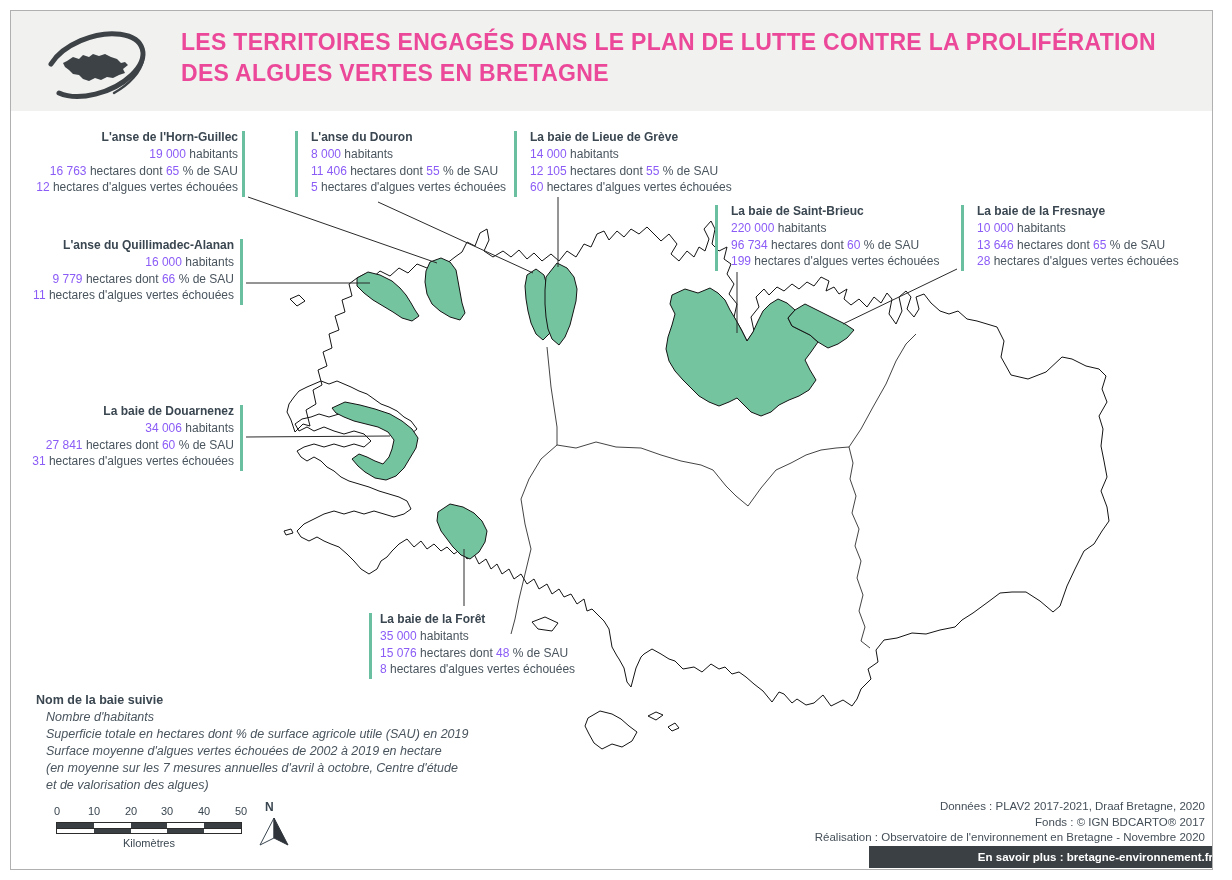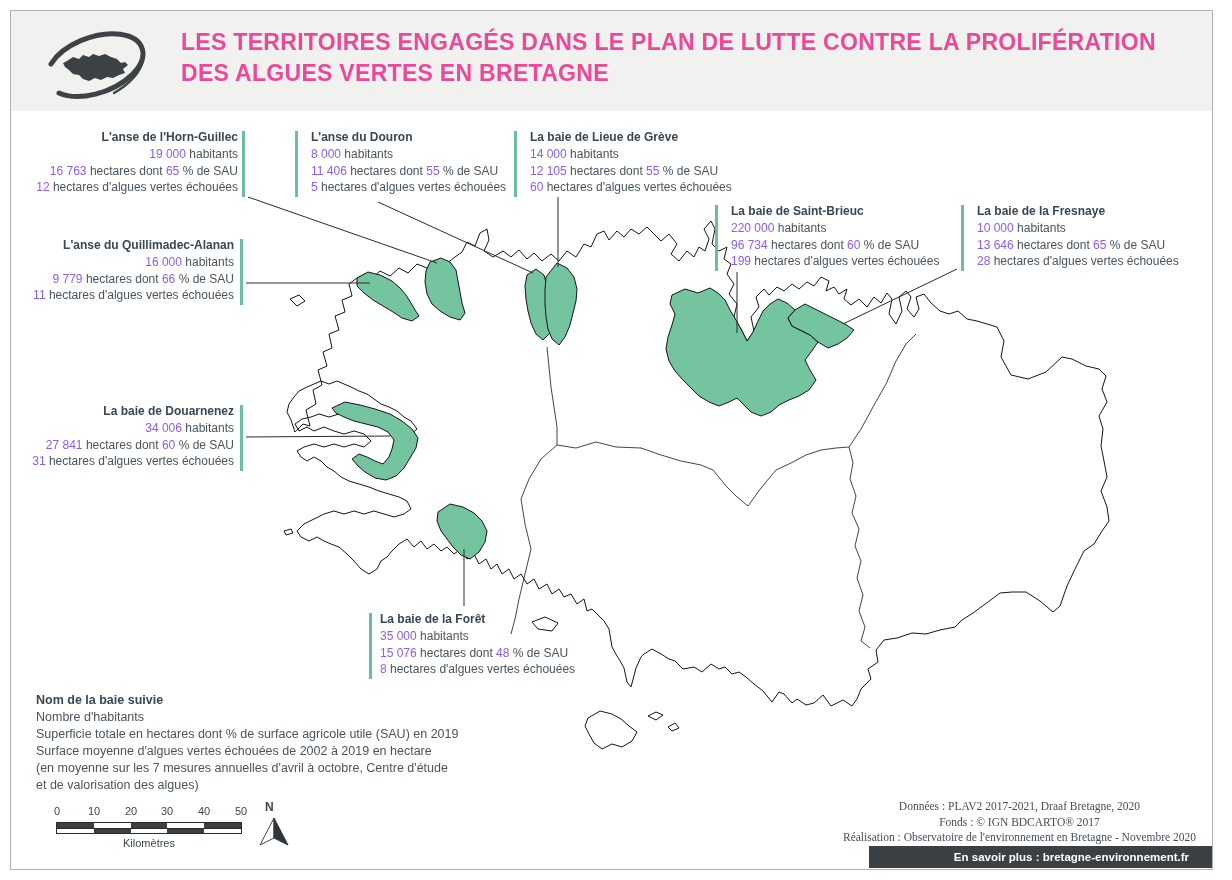--- a/index.html
+++ b/index.html
@@ -12,34 +12,34 @@
   #map-title{position:absolute;left:181px;top:27px;font-size:23px;font-weight:bold;
         color:#ec4899;line-height:31px;letter-spacing:0.3px;}
   #map-svg{position:absolute;left:0;top:0;}
   .label{position:absolute;font-size:12px;line-height:16.8px;color:#49545d;white-space:nowrap;padding-left:8px;}
   .label .name{font-weight:bold;color:#3a4650;}
   .label .g{color:#8b5cf6;}
   .label.right{text-align:right;}
   .vbar{position:absolute;width:3px;height:66px;background:#6abfa0;}
   #legend{position:absolute;left:36px;top:692px;font-size:12.5px;line-height:17px;color:#49545d;}
   #legend .head{font-weight:bold;color:#3a4650;}
-  #legend .ind{}
+  #legend .ind{margin-left:10px;font-style:italic;}
   .tick{position:absolute;top:805px;transform:translateX(-50%);font-size:11px;color:#3a4650;}
   #scalebar-box{position:absolute;left:56px;top:822px;width:186px;height:12px;border:1px solid #2c2c2c;background:#fff;}
   #scalebar-box .row{display:flex;height:5px;}
   #scalebar-box .row.b{border-top:1px solid #2c2c2c;}
   #scalebar-box .cell{width:36.8px;height:100%;}
   .dk{background:#3a3f43;} .wt{background:#ffffff;}
   #km-label{position:absolute;left:56px;top:837px;width:186px;text-align:center;font-size:11px;color:#3a4650;}
   #north{position:absolute;left:252px;top:798px;width:50px;height:56px;}
   #north .n{position:absolute;left:13px;top:2px;font-size:12px;font-weight:bold;color:#3a4650;}
-  #credits{position:absolute;right:36px;top:799px;text-align:center;font-size:11.5px;
-        line-height:15.5px;color:#454f58;font-family:Liberation Serif, serif;}
+  #credits{position:absolute;right:27px;top:799px;text-align:right;font-size:11.5px;
+        line-height:15.5px;color:#454f58;}
   #info-bar{position:absolute;left:869px;top:846px;width:344px;height:22px;background:#3b4044;
-        color:#ffffff;font-size:11.5px;font-weight:bold;line-height:22px;text-align:right;padding-right:24px;}
+        color:#ffffff;font-size:11.5px;font-weight:bold;line-height:22px;text-align:right;padding-right:0;}
 </style>
 </head>
 <body>
 
 <div id="page">
 
   <div id="header-band"></div>
 
   <svg id="logo" style="left:33px;top:17px;position:absolute" width="124" height="92" viewBox="0 0 124 92">
     <path d="M18,47 A50,28 -20 1 1 26,76" fill="none" stroke="#3d4247" stroke-width="5" stroke-linecap="round"></path>

